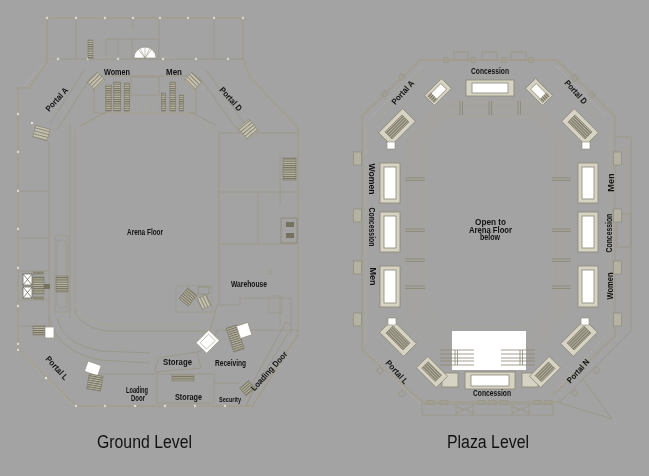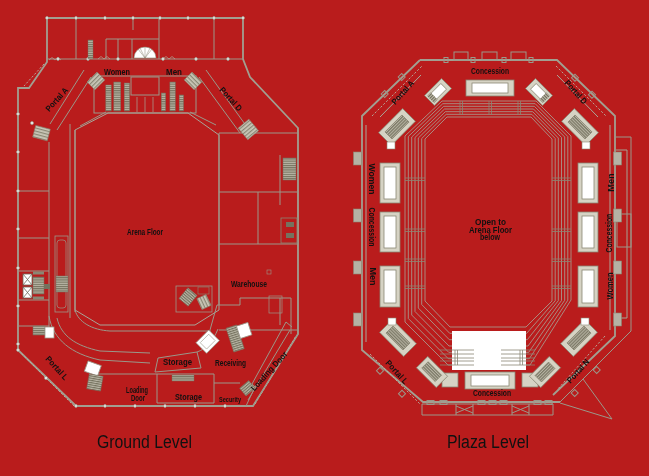--- a/index.html
+++ b/index.html
@@ -1,16 +1,16 @@
 <!DOCTYPE html>
 <html><head>
 <meta charset="utf-8">
 <style>
   html,body{margin:0;padding:0;background:#ffffff;}
-  #wrap{position:relative;width:649px;height:476px;background:#b91c1c;overflow:hidden;}
+  #wrap{position:relative;width:649px;height:476px;background:#a3a3a3;overflow:hidden;}
   svg{position:absolute;left:0;top:0;}
   text{font-family:"Liberation Sans",sans-serif;fill:#111;}
 </style>
 </head>
 <body>
 <div id="wrap">
 <svg width="649" height="476" viewBox="0 0 649 476">
 <defs>
 <pattern id="hat" width="2.2" height="2.2" patternUnits="userSpaceOnUse">
   <rect width="2.2" height="2.2" fill="#b9b6a6"></rect>

